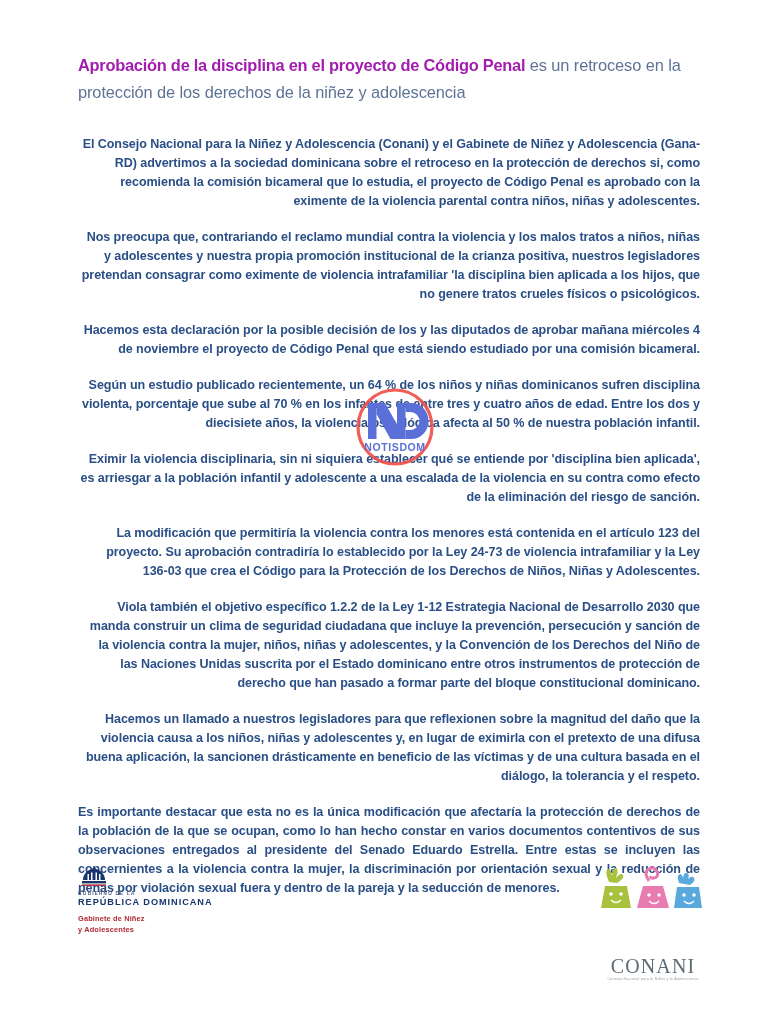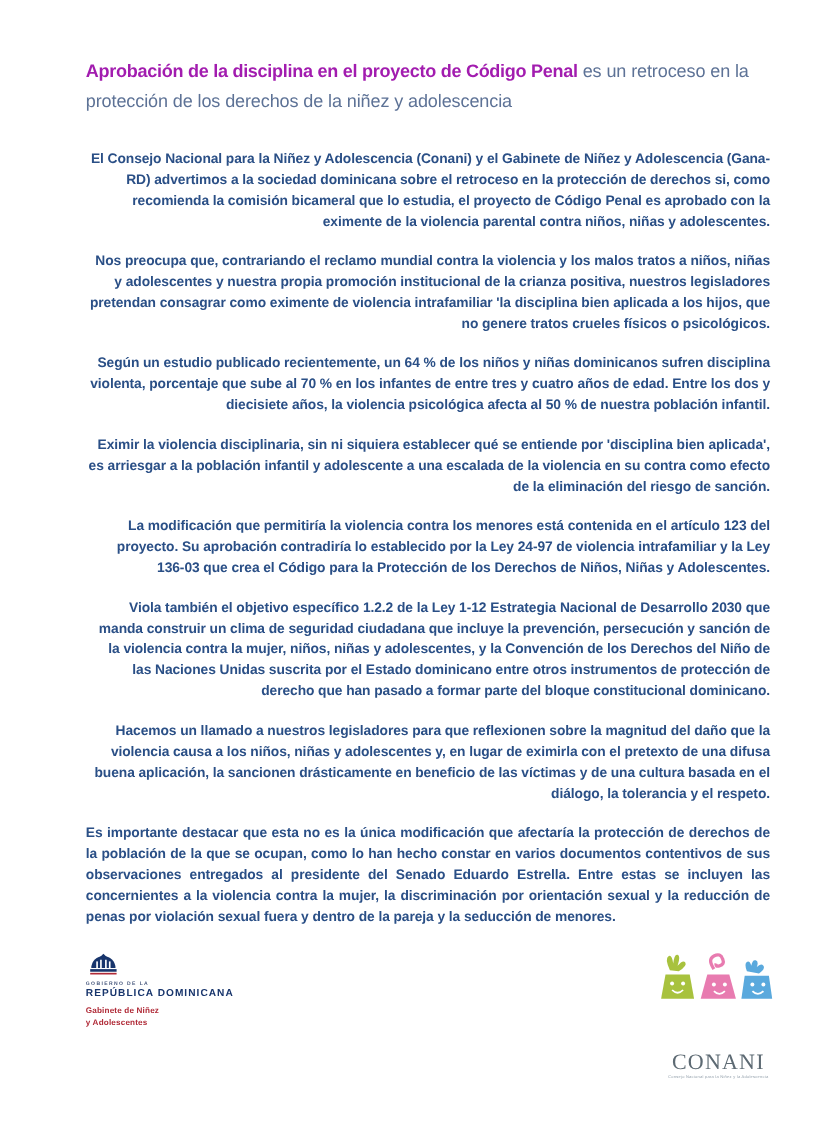--- a/index.html
+++ b/index.html
@@ -140,28 +140,41 @@
 </head>
 <body>
 
 <div class="page">
 
   <h1 class="headline"><span class="lead">Aprobación de la disciplina en el proyecto de Código Penal</span><span> es un retroceso en la protección de los derechos de la niñez y adolescencia</span></h1>
 
   <div class="body-copy">
     <p class="para">El Consejo Nacional para la Niñez y Adolescencia (Conani) y el Gabinete de Niñez y Adolescencia (Gana-RD) advertimos a la sociedad dominicana sobre el retroceso en la protección de derechos si, como recomienda la comisión bicameral que lo estudia, el proyecto de Código Penal es aprobado con la eximente de la violencia parental contra niños, niñas y adolescentes.</p>
     <p class="para">Nos preocupa que, contrariando el reclamo mundial contra la violencia y los malos tratos a niños, niñas y adolescentes y nuestra propia promoción institucional de la crianza positiva, nuestros legisladores pretendan consagrar como eximente de violencia intrafamiliar 'la disciplina bien aplicada a los hijos, que no genere tratos crueles físicos o psicológicos.</p>
+    <p class="para">Hacemos esta declaración por la posible decisión de los y las diputados de aprobar mañana miércoles 4 de noviembre el proyecto de Código Penal que está siendo estudiado por una comisión bicameral.</p>
     <p class="para">Según un estudio publicado recientemente, un 64 % de los niños y niñas dominicanos sufren disciplina violenta, porcentaje que sube al 70 % en los infantes de entre tres y cuatro años de edad. Entre los dos y diecisiete años, la violencia psicológica afecta al 50 % de nuestra población infantil.</p>
     <p class="para">Eximir la violencia disciplinaria, sin ni siquiera establecer qué se entiende por 'disciplina bien aplicada', es arriesgar a la población infantil y adolescente a una escalada de la violencia en su contra como efecto de la eliminación del riesgo de sanción.</p>
-    <p class="para">La modificación que permitiría la violencia contra los menores está contenida en el artículo 123 del proyecto. Su aprobación contradiría lo establecido por la Ley 24-97 de violencia intrafamiliar y la Ley 136-03 que crea el Código para la Protección de los Derechos de Niños, Niñas y Adolescentes.</p>
+    <p class="para">La modificación que permitiría la violencia contra los menores está contenida en el artículo 123 del proyecto. Su aprobación contradiría lo establecido por la Ley 24-73 de violencia intrafamiliar y la Ley 136-03 que crea el Código para la Protección de los Derechos de Niños, Niñas y Adolescentes.</p>
     <p class="para">Viola también el objetivo específico 1.2.2 de la Ley 1-12 Estrategia Nacional de Desarrollo 2030 que manda construir un clima de seguridad ciudadana que incluye la prevención, persecución y sanción de la violencia contra la mujer, niños, niñas y adolescentes, y la Convención de los Derechos del Niño de las Naciones Unidas suscrita por el Estado dominicano entre otros instrumentos de protección de derecho que han pasado a formar parte del bloque constitucional dominicano.</p>
     <p class="para">Hacemos un llamado a nuestros legisladores para que reflexionen sobre la magnitud del daño que la violencia causa a los niños, niñas y adolescentes y, en lugar de eximirla con el pretexto de una difusa buena aplicación, la sancionen drásticamente en beneficio de las víctimas y de una cultura basada en el diálogo, la tolerancia y el respeto.</p>
     <p class="para justified">Es importante destacar que esta no es la única modificación que afectaría la protección de derechos de la población de la que se ocupan, como lo han hecho constar en varios documentos contentivos de sus observaciones entregados al presidente del Senado Eduardo Estrella. Entre estas se incluyen las concernientes a la violencia contra la mujer, la discriminación por orientación sexual y la reducción de penas por violación sexual fuera y dentro de la pareja y la seducción de menores.</p>
   </div>
 
+  <div class="watermark">
+    <svg width="96" height="96" viewBox="0 0 96 96" aria-hidden="true">
+      <circle cx="48" cy="46" r="37" fill="none" stroke="#f0504a" stroke-width="3.2" opacity="0.92"></circle>
+      <g fill="#5a6fd8">
+        <rect x="21" y="22" width="8.5" height="36"></rect>
+        <polygon points="29.5,22 38,22 52,47 52,58 43.5,58 29.5,33"></polygon>
+        <rect x="50" y="22" width="8.5" height="36"></rect>
+        <path d="M58.5 22 h6 a17 18 0 0 1 0 36 h-6 v-9 h5 a9 9 0 0 0 0 -18 h-5 z"></path>
+      </g>
+      <text x="48" y="70" text-anchor="middle" font-family="Liberation Sans, sans-serif" font-size="10.5" font-weight="700" letter-spacing="0.6" fill="#5a6fd8">NOTISDOM</text>
+    </svg>
+  </div>
 
   <div class="footer">
 
     <div class="gov-logo">
       <svg class="gov-shield" viewBox="0 0 30 22" aria-hidden="true">
         <path d="M15 1 L18 4 L12 4 Z" fill="#18356c"></path>
         <path d="M4 14 A11 11 0 0 1 26 14 Z" fill="#18356c"></path>
         <g fill="#ffffff">
           <rect x="8.5" y="8" width="1.5" height="6"></rect>
           <rect x="12" y="6.5" width="1.5" height="7.5"></rect>

